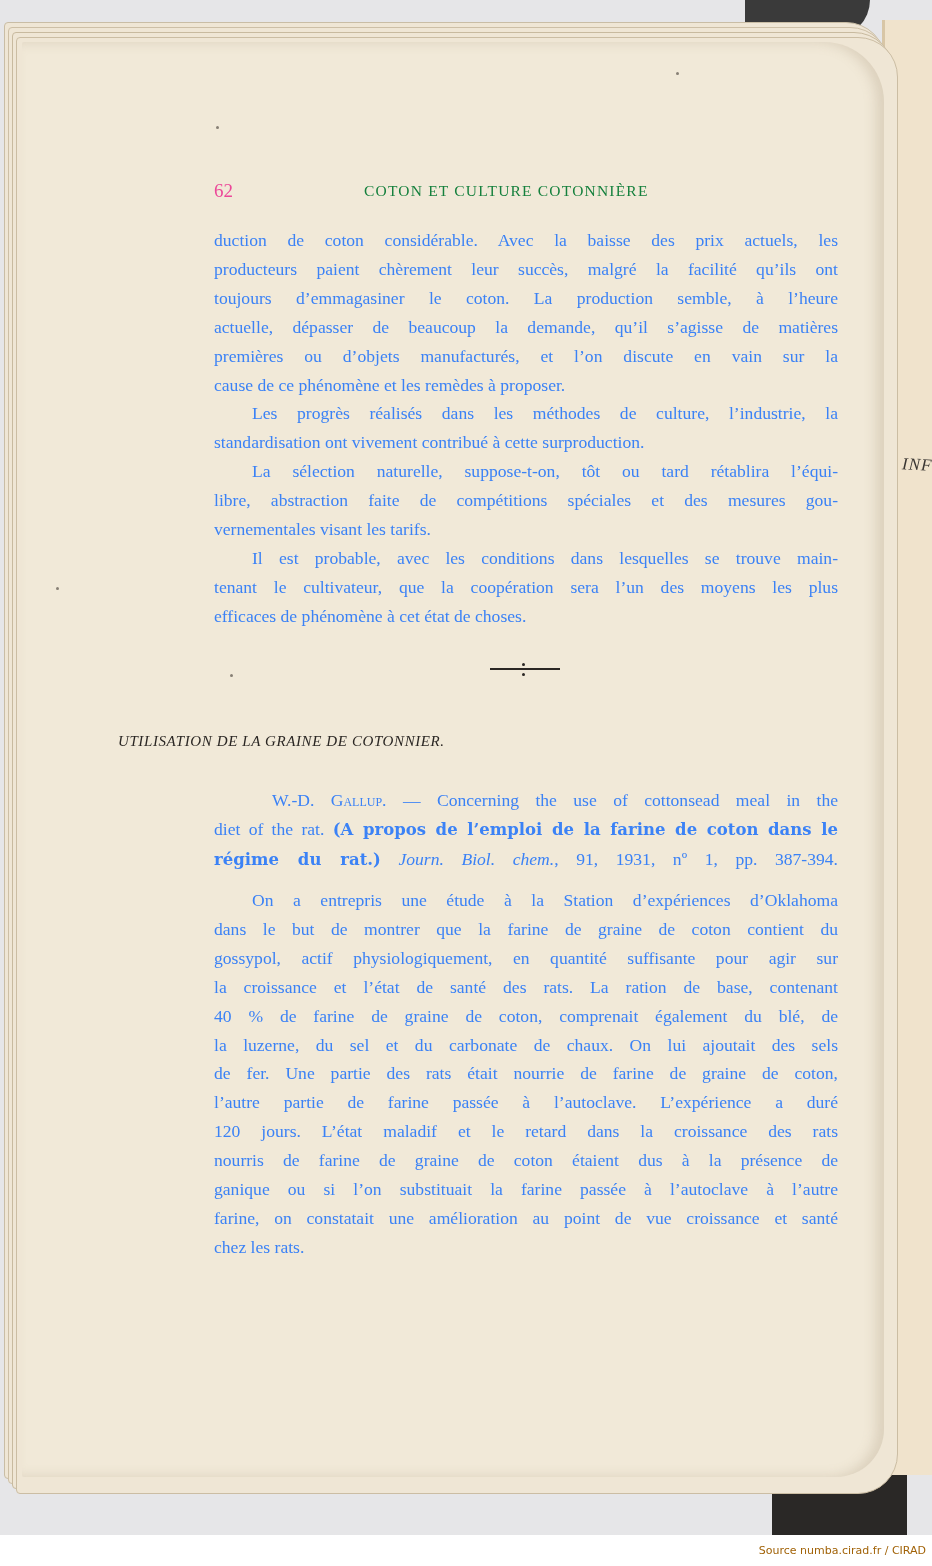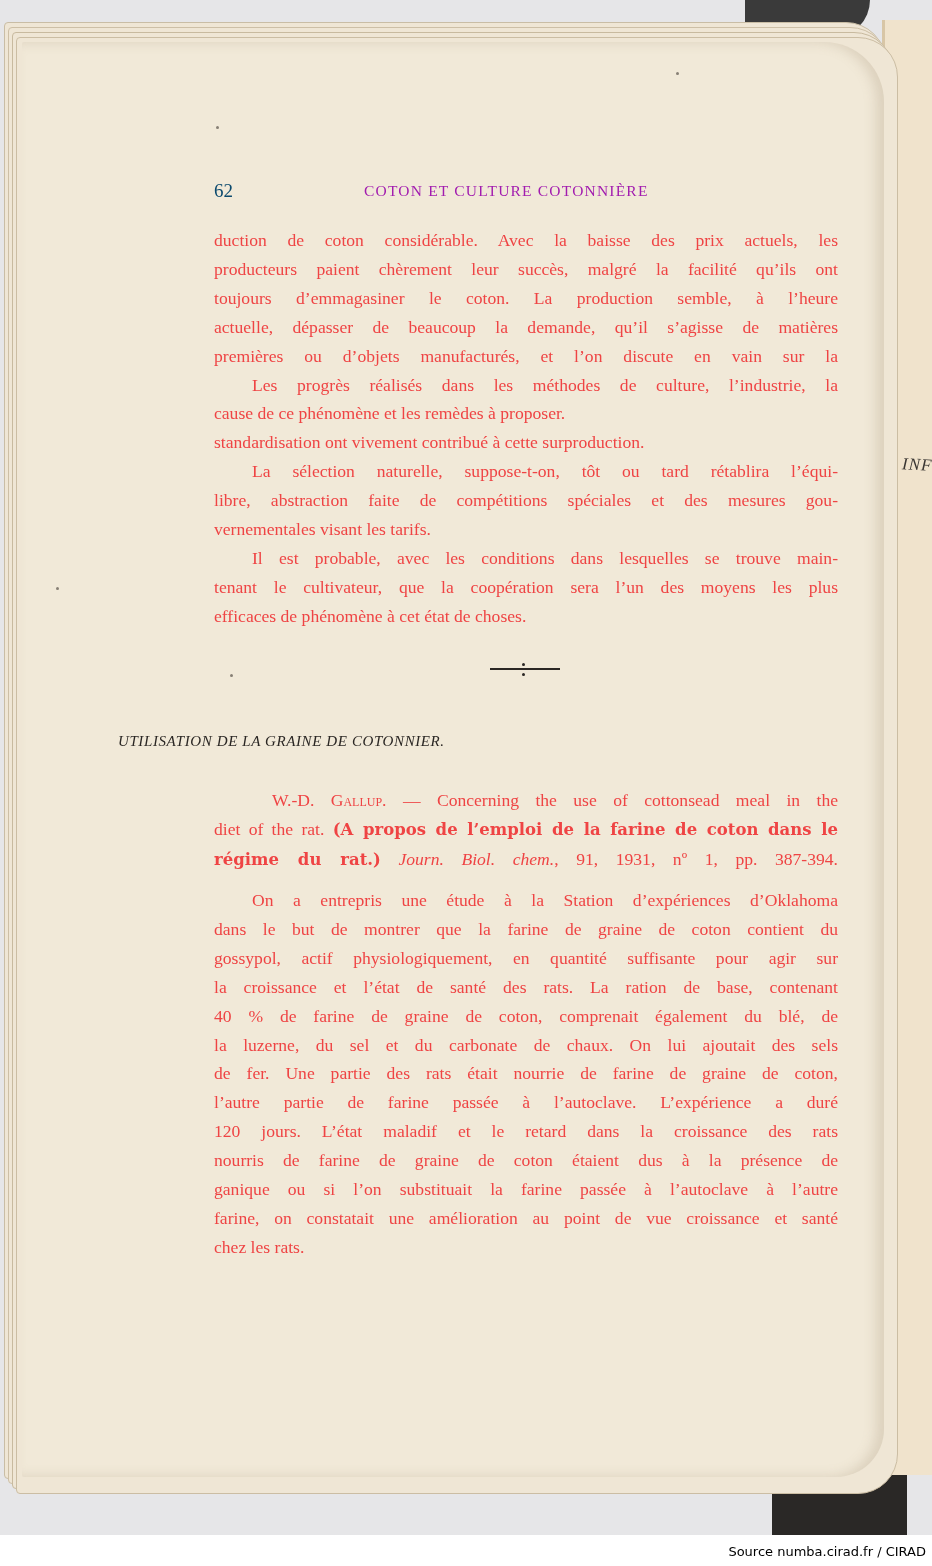--- a/index.html
+++ b/index.html
@@ -43,48 +43,48 @@
   }
   .next-page-text {
     position:absolute; left:902px; top:455px;
     font-style:italic; font-size:17px; color:#3a3632; letter-spacing:1px;
     transform:rotate(3deg);
   }
   .header-row {
     position:absolute; left:214px; top:180px; width:622px; height:26px;
   }
   .page-number {
-    position:absolute; left:0; top:0; font-size:19px; color:#0c4a6e;
+    position:absolute; left:0; top:0; font-size:19px; color:#ec4899;
   }
   .running-title {
-    position:absolute; left:150px; top:2px; font-size:15.5px; letter-spacing:1.2px; color:#a21caf;text-align:right;
+    position:absolute; left:150px; top:2px; font-size:15.5px; letter-spacing:1.2px; color:#15803d;text-align:right;
   }
   .text-block {
     position:absolute; left:214px; width:624px;
-    font-size:17.6px; line-height:28.9px; color:#ef4444;
+    font-size:17.6px; line-height:28.9px; color:#3b82f6;
     text-align:justify;
   }
   .line { display:block; white-space:nowrap; text-align-last:justify; text-align:justify; }
   .line.last { text-align-last:left; }
   .indent { padding-left:38px; }
   .ornament {
     position:absolute; left:490px; top:660px; width:70px; height:18px;
   }
   .ornament .bar { position:absolute; left:0; top:8px; width:70px; height:1.5px; background:#2b2724; }
   .ornament .dot { position:absolute; left:32px; width:3px; height:3px; background:#2b2724; border-radius:50%; }
   .section-title {
     position:absolute; left:118px; top:733px;
     font-style:italic; font-size:15px; letter-spacing:0.6px; color:#2b2724;
   }
   .smallcaps { font-variant:small-caps;margin-left:20px; }
   .bold { font-weight:bold; font-family:"DejaVu Serif", serif; font-size:16.5px; }
   .ital { font-style:italic; }
   .source {
     position:absolute; right:6px; top:1544px;
-    font-family:"DejaVu Sans", sans-serif; font-size:13px; color:#000000;
+    font-family:"DejaVu Sans", sans-serif; font-size:11px; color:#a16207;
   }
   .speck { position:absolute; width:3px; height:3px; background:#5a534a; border-radius:50%; opacity:0.7; }
 </style>
 </head>
 <body>
 
 <div class="scan-bg"></div>
 <div class="binding-top"></div>
 <div class="binding-bottom"></div>
 <div class="next-page"></div>
@@ -105,22 +105,22 @@
   <span class="page-number">62</span>
   <span class="running-title">COTON ET CULTURE COTONNIÈRE</span>
 </div>
 
 <div class="text-block" style="top:226px;">
   <span class="line">duction de coton considérable. Avec la baisse des prix actuels, les</span>
   <span class="line">producteurs paient chèrement leur succès, malgré la facilité qu’ils ont</span>
   <span class="line">toujours d’emmagasiner le coton. La production semble, à l’heure</span>
   <span class="line">actuelle, dépasser de beaucoup la demande, qu’il s’agisse de matières</span>
   <span class="line">premières ou d’objets manufacturés, et l’on discute en vain sur la</span>
+  <span class="line last">cause de ce phénomène et les remèdes à proposer.</span>
   <span class="line indent">Les progrès réalisés dans les méthodes de culture, l’industrie, la</span>
-  <span class="line last">cause de ce phénomène et les remèdes à proposer.</span>
   <span class="line last">standardisation ont vivement contribué à cette surproduction.</span>
   <span class="line indent">La sélection naturelle, suppose-t-on, tôt ou tard rétablira l’équi-</span>
   <span class="line">libre, abstraction faite de compétitions spéciales et des mesures gou-</span>
   <span class="line last">vernementales visant les tarifs.</span>
   <span class="line indent">Il est probable, avec les conditions dans lesquelles se trouve main-</span>
   <span class="line">tenant le cultivateur, que la coopération sera l’un des moyens les plus</span>
   <span class="line last">efficaces de phénomène à cet état de choses.</span>
 </div>
 
 <div class="ornament">

